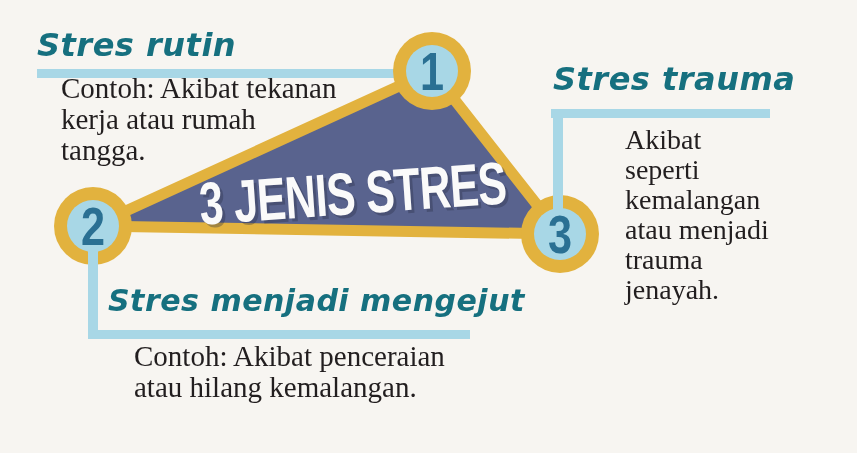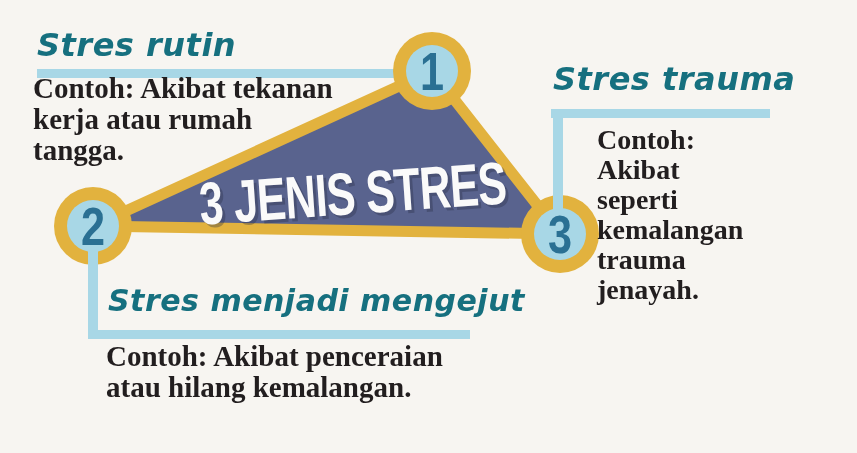--- a/index.html
+++ b/index.html
@@ -47,25 +47,26 @@
     color:var(--teal);
     letter-spacing:0.5px;
     white-space:nowrap;
   }
   .h1{left:37px;top:26px;}
   .h2{left:108px;top:283px;font-size:30px;}
   .h3{left:553px;top:60px;}
   .bodytxt{
     position:absolute;
     font-family:"Liberation Serif",serif;
-    font-weight:bold;
+    font-weight:normal;
     color:var(--ink);
     font-size:29px;
     line-height:31px;
     white-space:nowrap;
+    margin-left:28px;
   }
   .b1{left:33px;top:73px;}
   .b2{left:106px;top:341px;}
   .b3{left:597px;top:125px;font-size:28px;line-height:30px;}
 </style>
 </head>
 <body>
 
 <div class="stage">
 
@@ -108,21 +109,21 @@
   </div>
 
   <div class="h h2">Stres menjadi mengejut</div>
   <div class="bodytxt b2">
     <div>Contoh: Akibat penceraian</div>
     <div>atau hilang kemalangan.</div>
   </div>
 
   <div class="h h3">Stres trauma</div>
   <div class="bodytxt b3">
-    <div>Contoh:</div>
     <div>Akibat</div>
     <div>seperti</div>
     <div>kemalangan</div>
+    <div>atau menjadi</div>
     <div>trauma</div>
     <div>jenayah.</div>
   </div>
 
 </div>
 
 </body></html>

